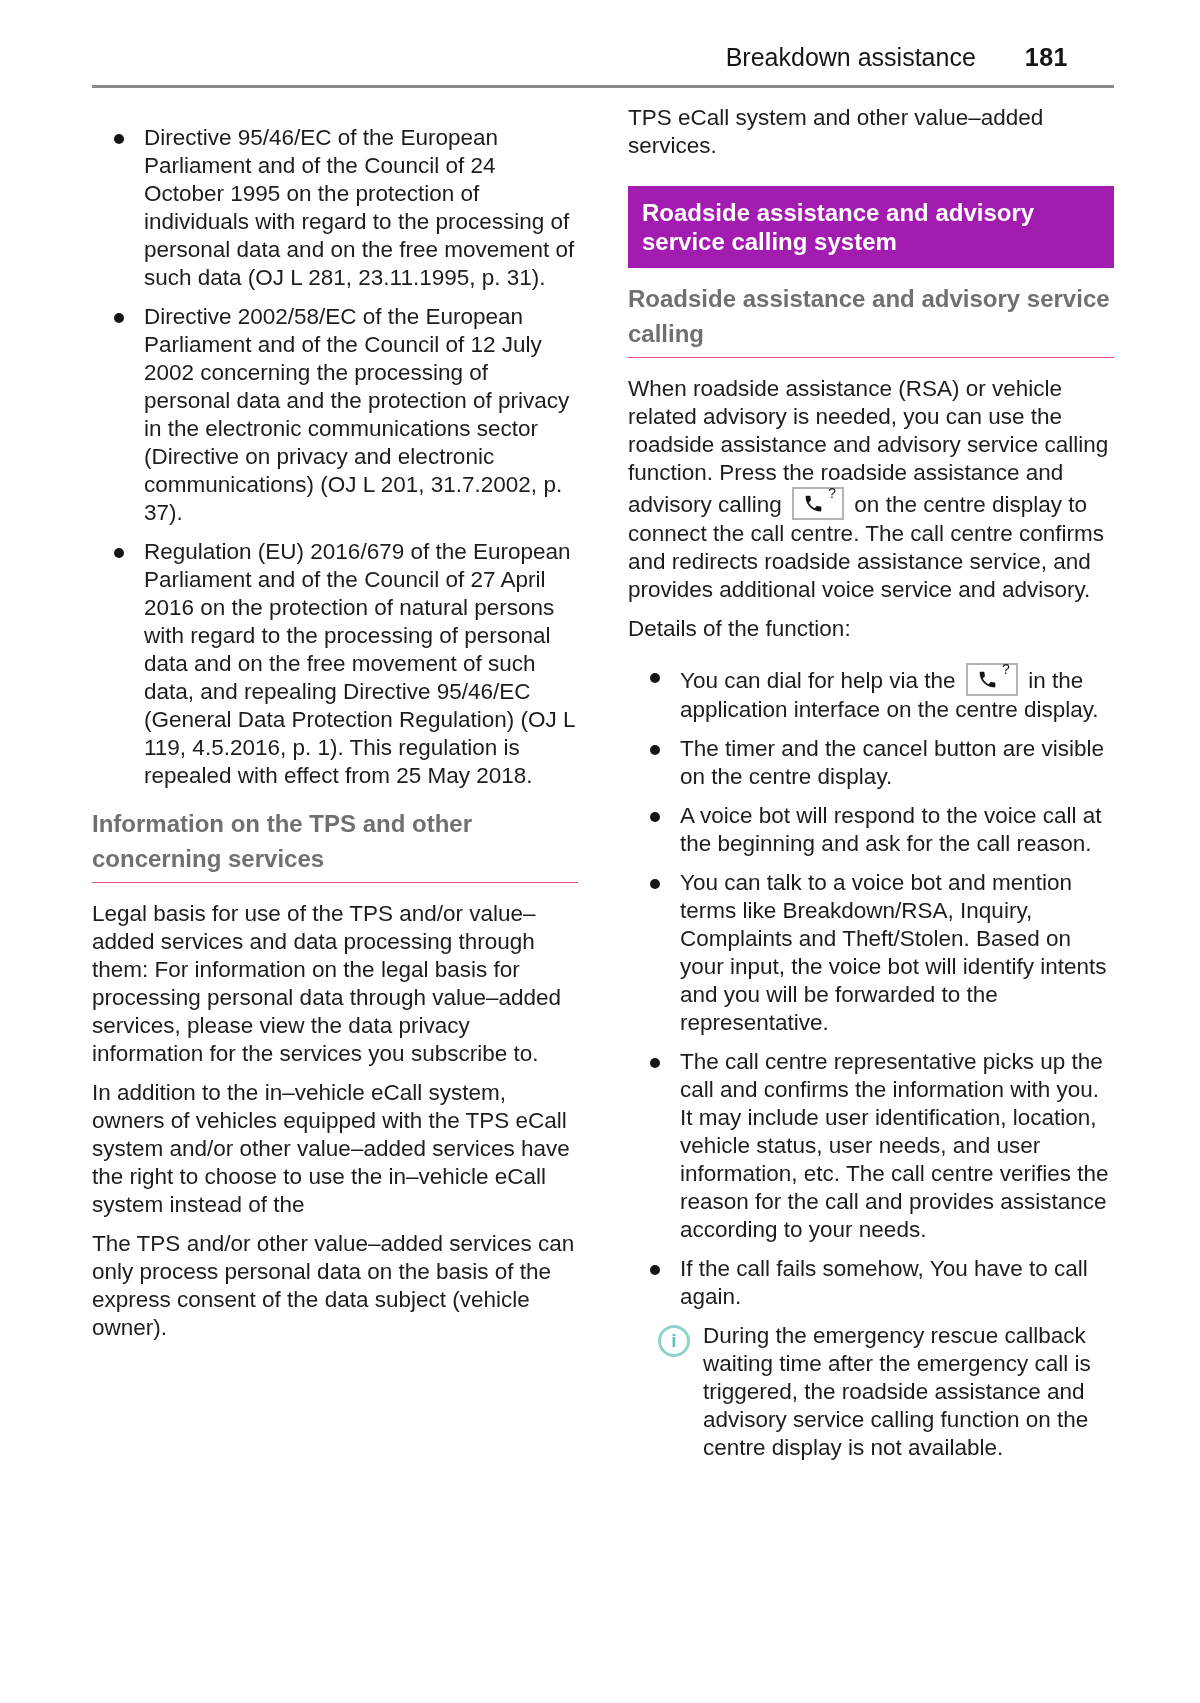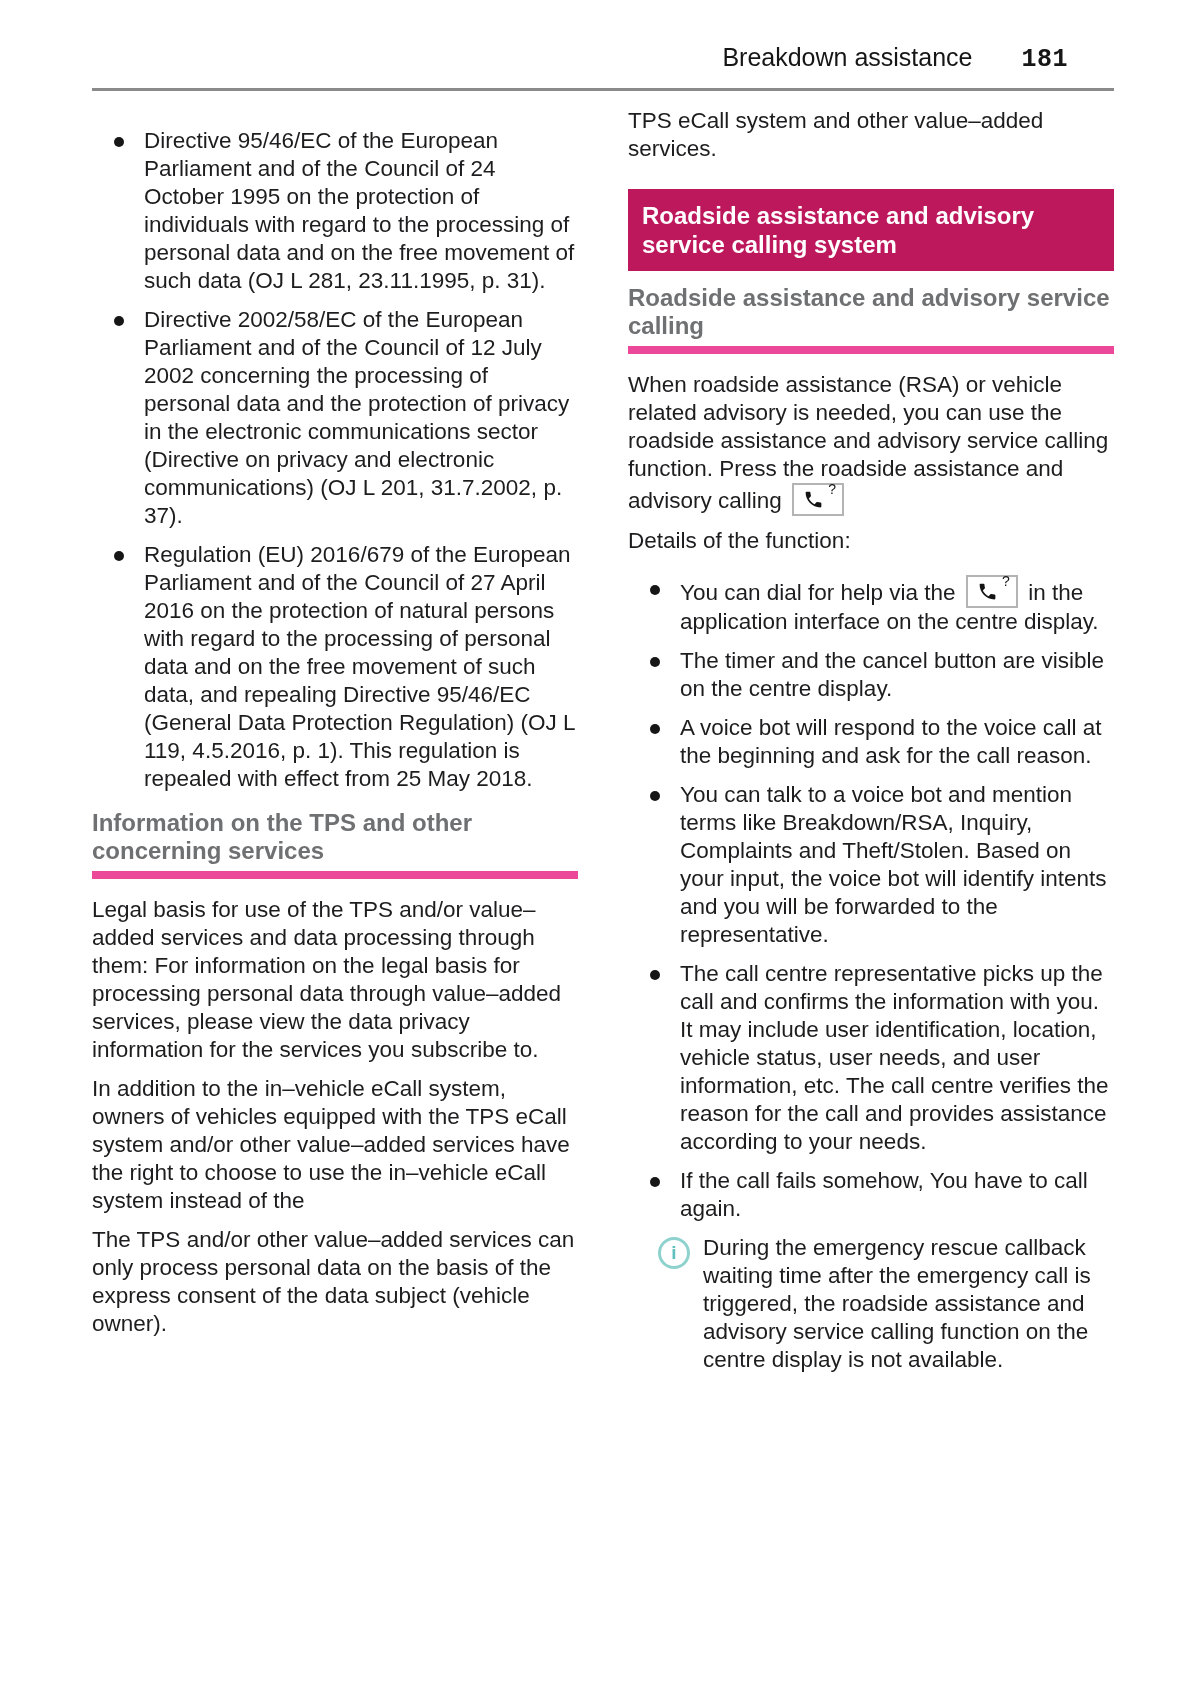--- a/index.html
+++ b/index.html
@@ -7,44 +7,44 @@
     width:1200px; height:1703px;
     font-family:"Liberation Sans", sans-serif;
     color:#1d1d1f;
     -webkit-font-smoothing:antialiased;
   }
   .page { position:relative; width:1200px; height:1703px; overflow:hidden; background:#fff; }
   .content { position:absolute; left:92px; top:42px; width:1022px; }
 
   
   .hdr-text { text-align:right; font-size:25px; line-height:30px; padding-right:46px; color:#161616; }
-  .hdr-text .pgnum { font-weight:bold; margin-left:42px; letter-spacing:0.5px;font-family:Liberation Mono, monospace; }
+  .hdr-text .pgnum { font-weight:bold; margin-left:42px; letter-spacing:0.5px; }
   .hdr-rule { border:0; border-top:3px solid #8a8a8a; margin:13px 0 0 0; }
 
   
   .columns { display:flex; gap:50px; margin-top:16px; }
   .col { width:486px; flex:none; }
 
   .body-par { font-size:22.5px; line-height:28px; margin:0 0 11px 0; }
 
   
   .doc-list { margin:20px 0 11px 0; }
   .li { display:flex; margin:0 0 11px 0; }
   .li .dot { flex:none; width:10px; height:10px; border-radius:50%; background:#161616; margin:10px 0 0 22px; }
   .li .li-text { margin-left:20px; font-size:22.5px; line-height:28px; }
 
   
   .gray-head {
-    color:#6f7072; font-weight:bold; font-size:24px; line-height:28px;
-    margin:16px 0 17px 0; padding-bottom:6px; border-bottom:8px solid #ec4899;
+    color:#6f7072; font-weight:bold; font-size:24px; line-height:35px;
+    margin:16px 0 17px 0; padding-bottom:6px; border-bottom:1px solid #ec4899;
   }
 
   
   .banner {
-    background:#be185d; color:#ffffff; font-weight:bold;
+    background:#a21caf; color:#ffffff; font-weight:bold;
     font-size:24px; line-height:29px; padding:12px 14px; margin:26px 0 13px 0;
   }
 
   
   .key-icon {
     display:inline-block; position:relative; width:48px; height:29px;
     border:2px solid #b4b4b4; background:#fff; vertical-align:-8px; margin:0 4px;
     text-align:center;
   }
   .key-icon svg { position:absolute; left:9px; top:4px; }
@@ -103,21 +103,21 @@
         <p class="body-par">TPS eCall system and other value–added services.</p>
 
         <div class="banner">Roadside assistance and advisory service calling system</div>
 
         <h3 class="gray-head" style="margin-top:0;">Roadside assistance and advisory service calling</h3>
 
         <p class="body-par"><span>When roadside assistance (RSA) or vehicle related advisory is needed, you can use the roadside assistance and advisory service calling function. Press the roadside assistance and advisory calling</span>
           <span class="key-icon"><svg viewBox="0 0 24 24" width="21" height="21">
                 <path fill="#141414" d="M6.62 10.79c1.44 2.83 3.76 5.14 6.59 6.59l2.2-2.2c.27-.27.67-.36 1.02-.24 1.12.37 2.33.57 3.57.57.55 0 1 .45 1 1V20c0 .55-.45 1-1 1-9.39 0-17-7.61-17-17 0-.55.45-1 1-1h3.5c.55 0 1 .45 1 1 0 1.25.2 2.45.57 3.57.11.35.03.74-.24 1.02l-2.2 2.2z"></path>
               </svg><span class="badge">?</span></span>
-          </p>
+          <span>on the centre display to connect the call centre. The call centre confirms and redirects roadside assistance service, and provides additional voice service and advisory.</span></p>
 
         <p class="body-par">Details of the function:</p>
 
         <div class="doc-list" style="">
           <div class="li">
             <span class="dot"></span>
             <span class="li-text"><span>You can dial for help via the</span>
               <span class="key-icon"><svg viewBox="0 0 24 24" width="21" height="21">
                     <path fill="#141414" d="M6.62 10.79c1.44 2.83 3.76 5.14 6.59 6.59l2.2-2.2c.27-.27.67-.36 1.02-.24 1.12.37 2.33.57 3.57.57.55 0 1 .45 1 1V20c0 .55-.45 1-1 1-9.39 0-17-7.61-17-17 0-.55.45-1 1-1h3.5c.55 0 1 .45 1 1 0 1.25.2 2.45.57 3.57.11.35.03.74-.24 1.02l-2.2 2.2z"></path>
                   </svg><span class="badge">?</span></span>

